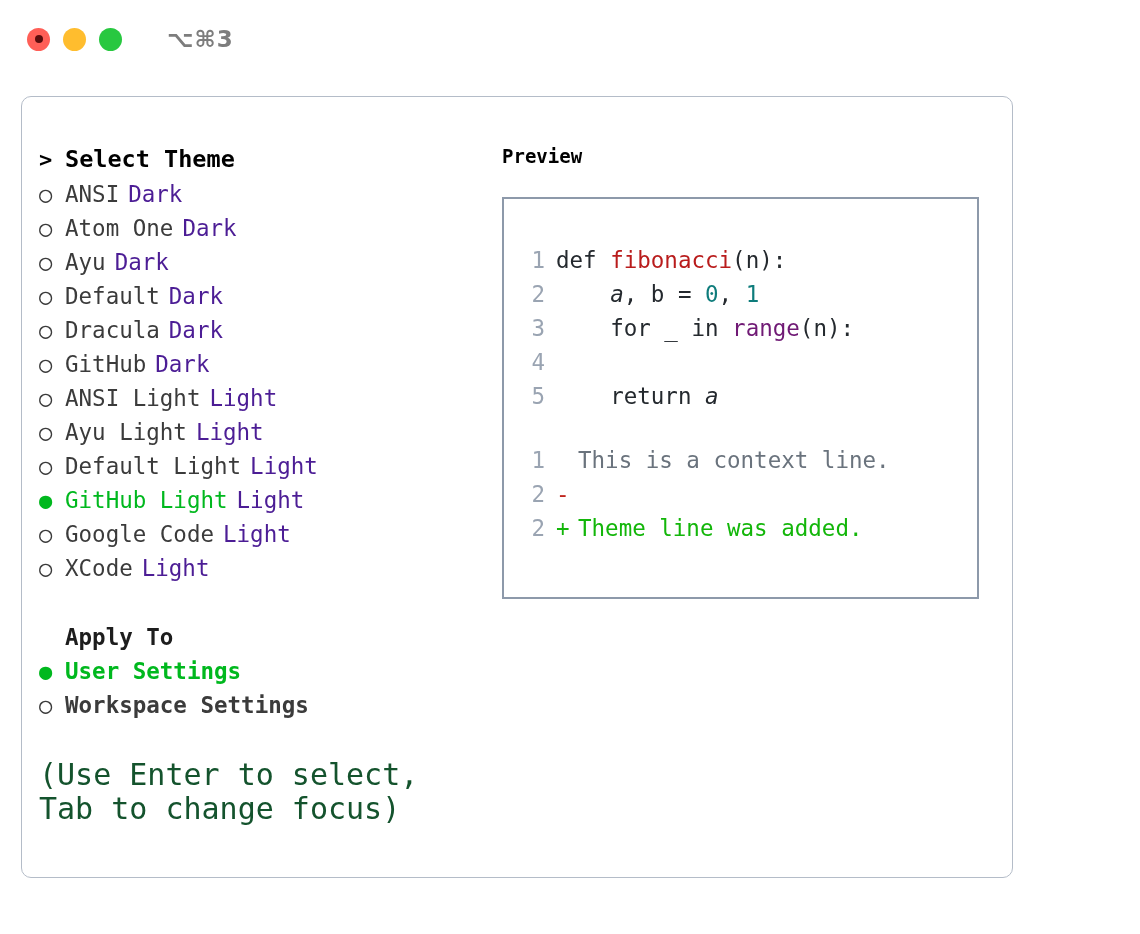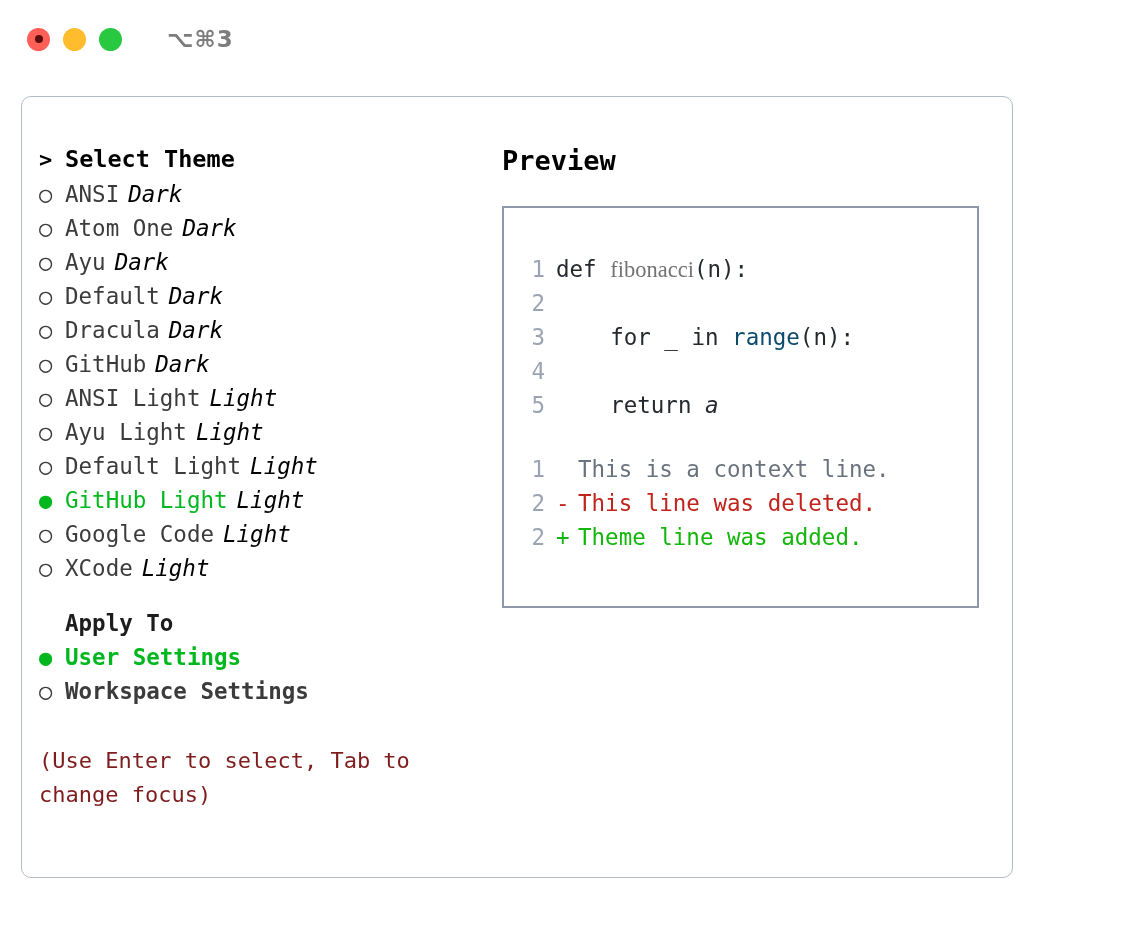--- a/index.html
+++ b/index.html
@@ -116,52 +116,52 @@
   #select-theme-header {
     font-weight: bold;
     color: #000000;
     font-size: 23.5px;
     height: 36px;
   }
   #select-theme-header .marker { color: #000000; font-weight: bold; }
 
   .theme-name { color: #3b3b3b; text-align: center; }
   .theme-name.selected { color: #00b81e; }
-  .theme-tag { color: #000000; margin-left: 9px; font-style: italic; }
-
-  #apply-to-block { margin-top: 21px; }
+  .theme-tag { color: #4c1d95; margin-left: 9px; }
+
+  #apply-to-block { margin-top: 35px; }
   #apply-to-header {
     color: #1d1d1d;
     font-weight: bold;
     font-size: 22.5px;
     height: 34px;
   }
   #apply-to-header .marker { color: transparent; }
 
   .apply-name { color: #3b3b3b; font-weight: bold; }
   .apply-name.selected { color: #00b81e; }
 
   #hint-text {
     margin-top: 32px;
-    color: #7f1d1d;
-    font-size: 22px;
+    color: #14532d;
+    font-size: 30px;
     line-height: 34px;
     width: 405px;
     white-space: normal;
   }
 
   
   #preview-column {
     position: absolute;
     left: 480px;
     top: 48px;
     width: 500px;
   }
   #preview-header {
-    font-size: 27px;
+    font-size: 19px;
     font-weight: bold;
     color: #000000;
     margin-bottom: 30px;
   }
   #preview-box {
     width: 477px;
     height: 402px;
     border: 2px solid #8d99aa;
     box-sizing: border-box;
     background: #ffffff;
@@ -180,23 +180,23 @@
     display: inline-block;
     width: 22px;
     flex: 0 0 22px;
     text-align: right;
     color: #9aa4b2;
     margin-right: 11px;
   }
   .code-text { color: #24292e; }
 
   .tok-kw      { color: #24292e; }
-  .tok-fn      { color: #737373; font-family: Liberation Serif, serif; }
+  .tok-fn      { color: #b91c1c; }
   .tok-num     { color: #0e7c7b; }
-  .tok-builtin { color: #0c4a6e; }
+  .tok-builtin { color: #701a75; }
   .tok-var     { color: #24292e; font-style: italic; }
   .tok-punct   { color: #24292e; }
 
   .diff-gap { height: 30px; }
   .diff-sign {
     display: inline-block;
     width: 22px;
     flex: 0 0 22px;
   }
   .diff-context { color: #6a737d; }
@@ -256,29 +256,29 @@
 
         <div id="hint-text">(Use Enter to select, Tab to change focus)</div>
       </div>
 
       <div id="preview-column">
         <div id="preview-header">Preview</div>
 
         <div id="preview-box">
           <div id="code-block">
               <div class="code-line"><span class="lineno">1</span><span class="code-text"><span class="tok-kw">def </span><span class="tok-fn">fibonacci</span><span class="tok-punct">(n):</span></span></div>
-              <div class="code-line"><span class="lineno">2</span></div>
+              <div class="code-line"><span class="lineno">2</span><span class="code-text"><span class="tok-punct">    </span><span class="tok-var">a</span><span class="tok-punct">, </span><span class="tok-kw">b</span><span class="tok-punct"> = </span><span class="tok-num">0</span><span class="tok-punct">, </span><span class="tok-num">1</span></span></div>
               <div class="code-line"><span class="lineno">3</span><span class="code-text"><span class="tok-kw">    for _ in </span><span class="tok-builtin">range</span><span class="tok-punct">(n):</span></span></div>
               <div class="code-line"><span class="lineno">4</span></div>
               <div class="code-line"><span class="lineno">5</span><span class="code-text"><span class="tok-kw">    return </span><span class="tok-var">a</span></span></div>
             </div>
           <div class="diff-gap"></div>
           <div id="diff-block">
               <div class="code-line diff-context"><span class="lineno">1</span><span class="diff-sign"> </span><span>This is a context line.</span></div>
-              <div class="code-line diff-del"><span class="lineno">2</span><span class="diff-sign">-</span><span>This line was deleted.</span></div>
+              <div class="code-line diff-del"><span class="lineno">2</span><span class="diff-sign">-</span></div>
               <div class="code-line diff-add"><span class="lineno">2</span><span class="diff-sign">+</span><span>Theme line was added.</span></div>
             </div>
         </div>
       </div>
 
     </div>
   </div>
 </div>
 
 </body></html>

